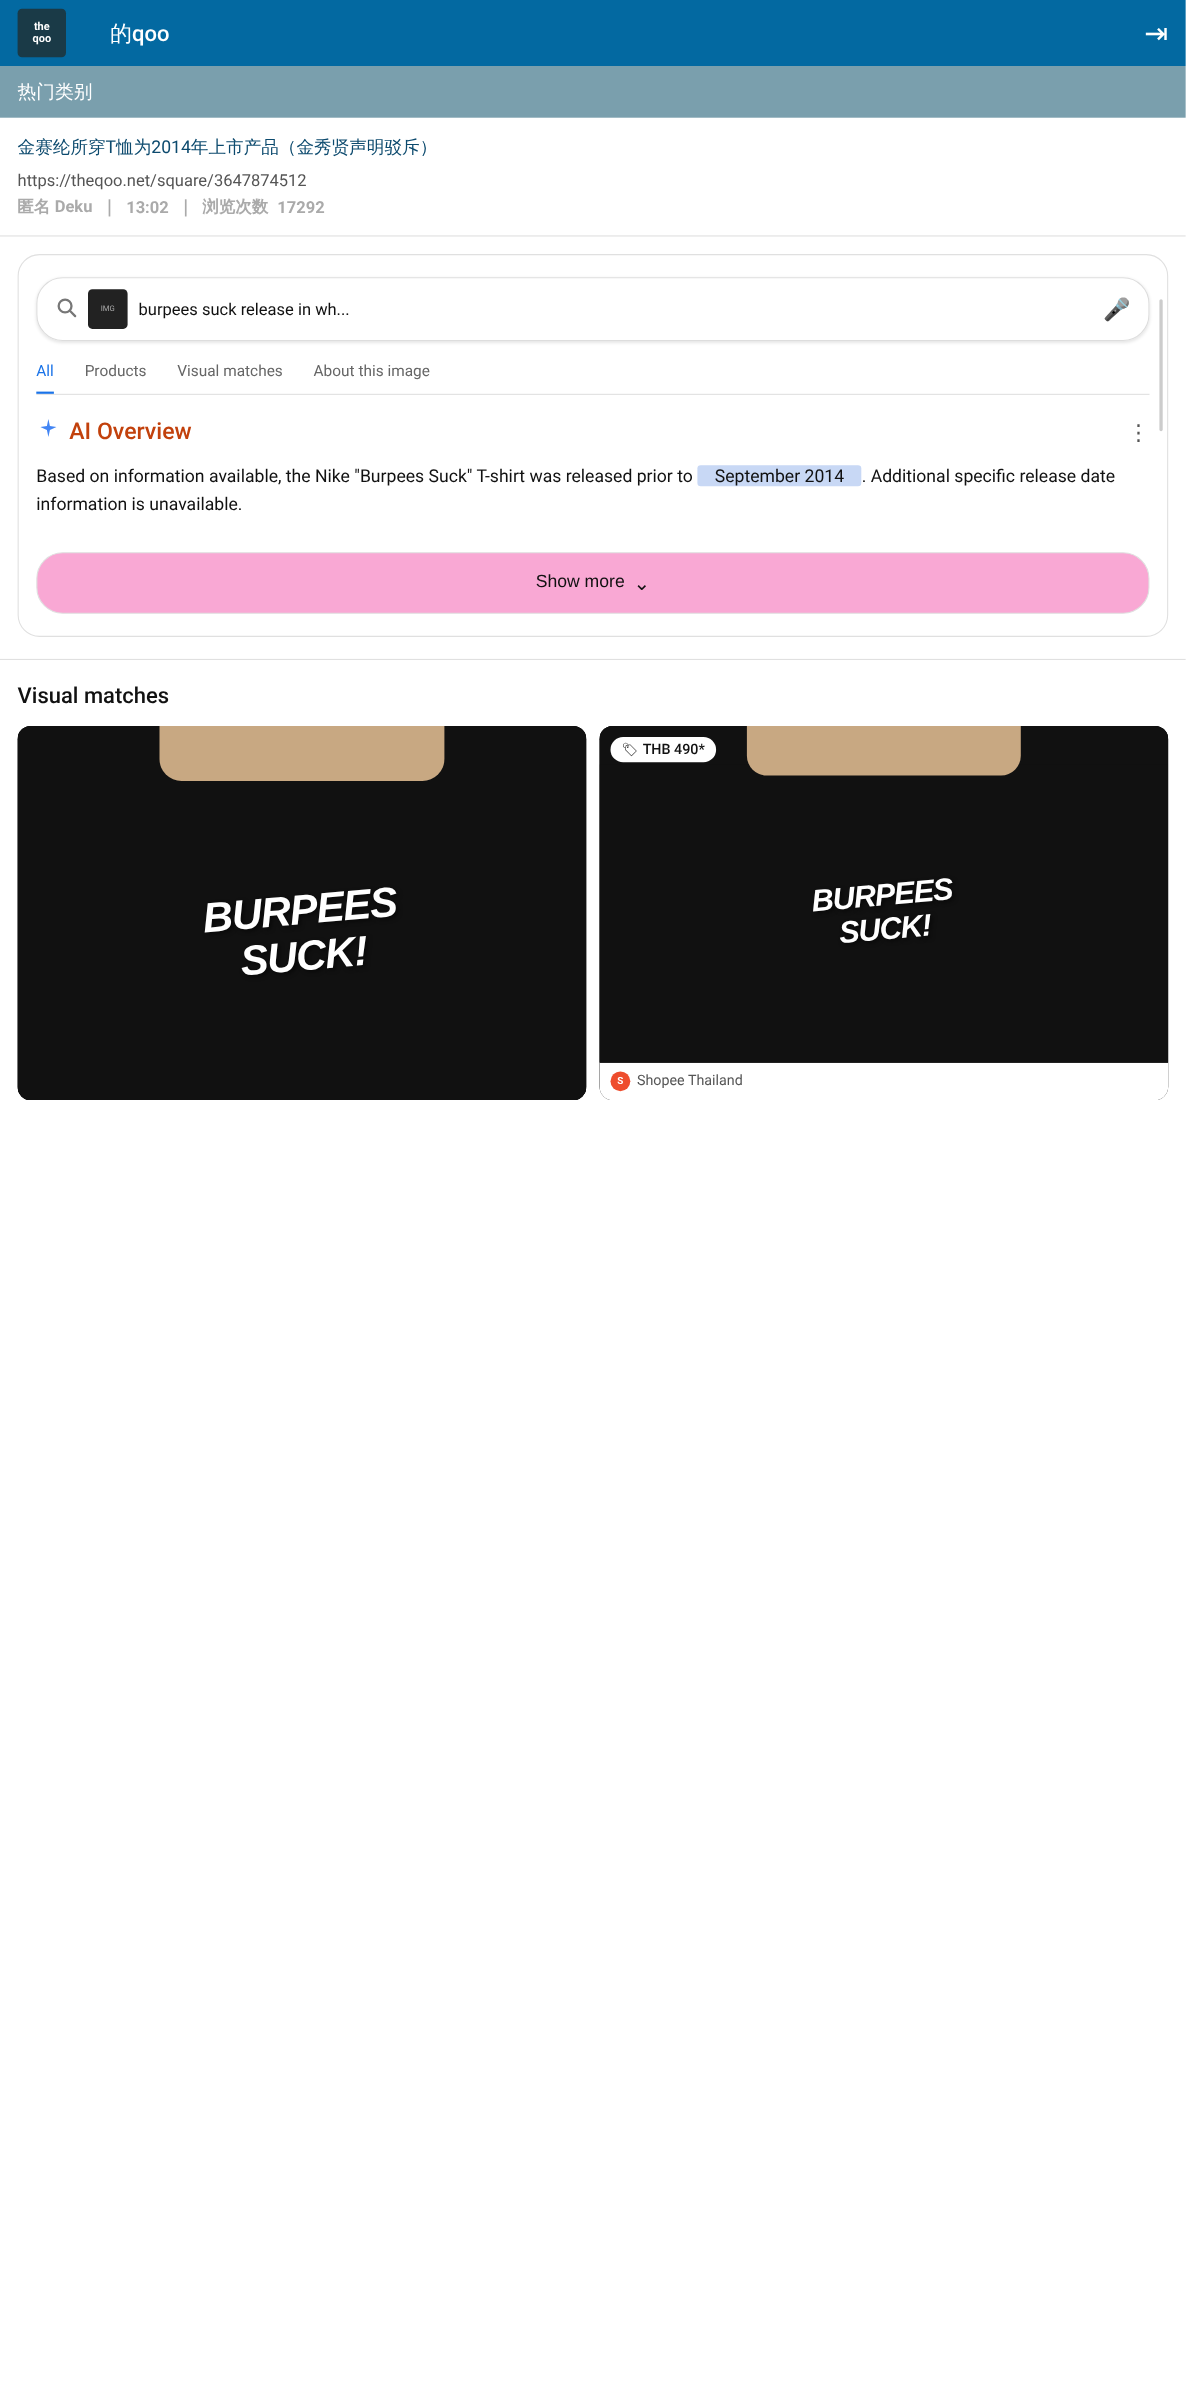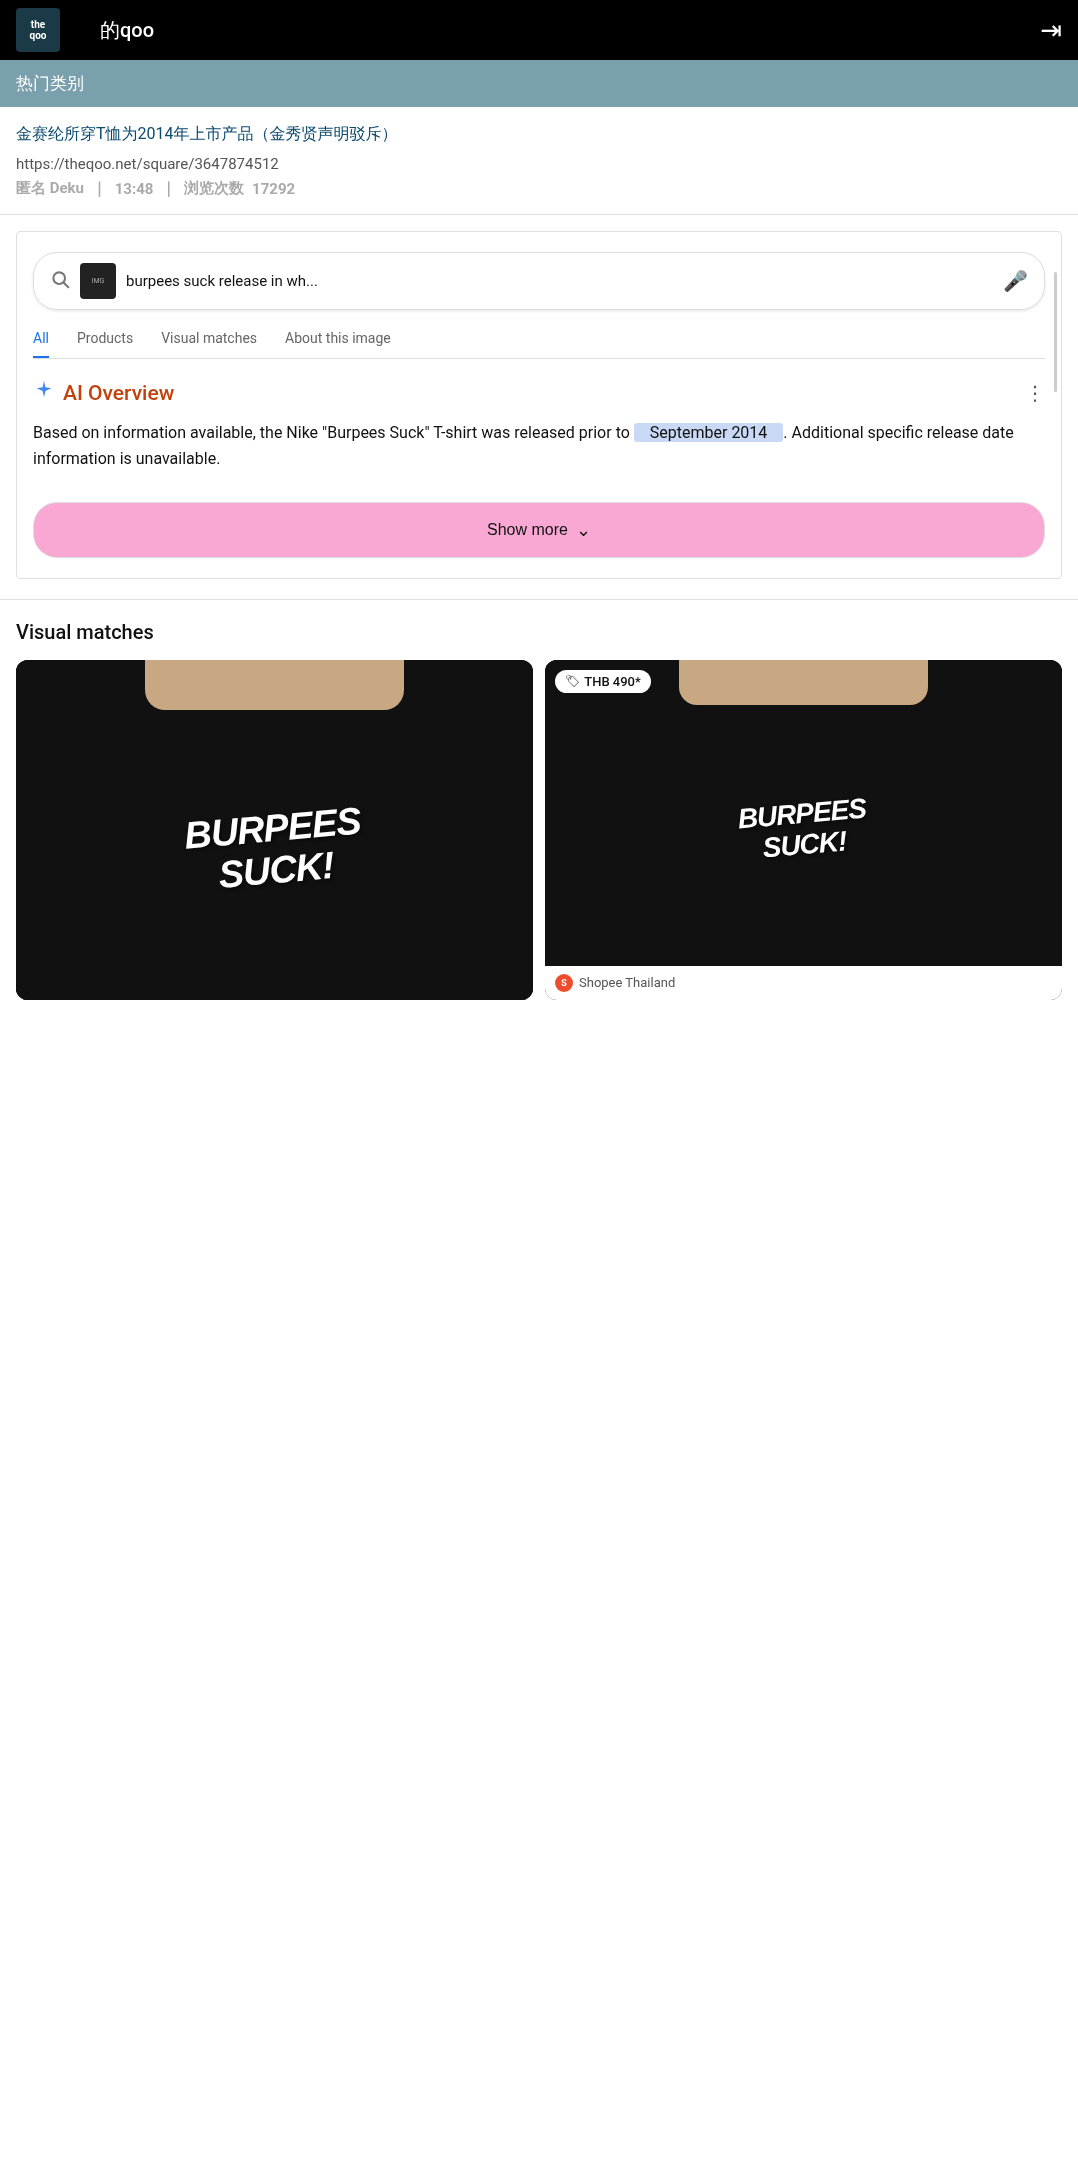--- a/index.html
+++ b/index.html
@@ -7,21 +7,21 @@
     body {
       font-family: -apple-system, BlinkMacSystemFont, 'Segoe UI', Roboto, sans-serif;
       background: #fff;
       max-width: 1078px;
       margin: 0 auto;
       font-size: 16px;
     }
 
     
     .app-header {
-      background: #000000;
+      background: #0369a1;
       display: flex;
       align-items: center;
       justify-content: space-between;
       padding: 10px 16px;
       height: 60px;
     }
     .app-header-left {
       display: flex;
       align-items: center;
       gap: 10px;
@@ -93,21 +93,21 @@
       height: 1px;
       background: #e0e0e0;
       margin: 16px 0;
     }
 
     
     .google-search-area {
       background: #fff;
       margin: 0 16px;
       border: 1px solid #e0e0e0;
-      border-radius: 4px;
+      border-radius: 20px;
       padding: 20px 16px 20px 16px;
       position: relative;
     }
 
     
     .search-bar {
       display: flex;
       align-items: center;
       border: 1px solid #ddd;
       border-radius: 24px;
@@ -338,21 +338,21 @@
 <div class="sub-header">
   <span>热门类别</span>
 </div>
 
 <div class="article-section">
   <h1 class="article-title">金赛纶所穿T恤为2014年上市产品（金秀贤声明驳斥）</h1>
   <div class="article-url">https://theqoo.net/square/3647874512</div>
   <div class="article-meta">
     <span>匿名 Deku</span>
     <span>｜</span>
-    <span>13:48</span>
+    <span>13:02</span>
     <span>｜</span>
     <span>浏览次数</span>
     <span>17292</span>
   </div>
 </div>
 
 <div class="divider"></div>
 
 <div class="google-search-area">
 

